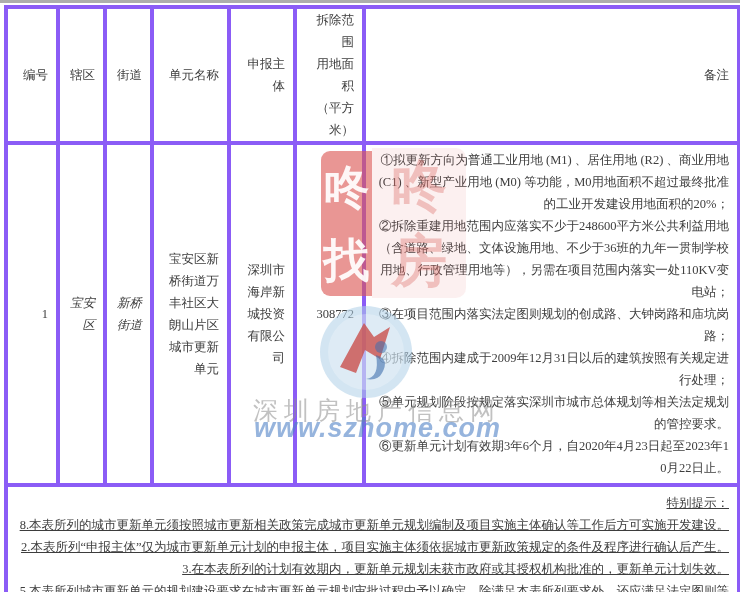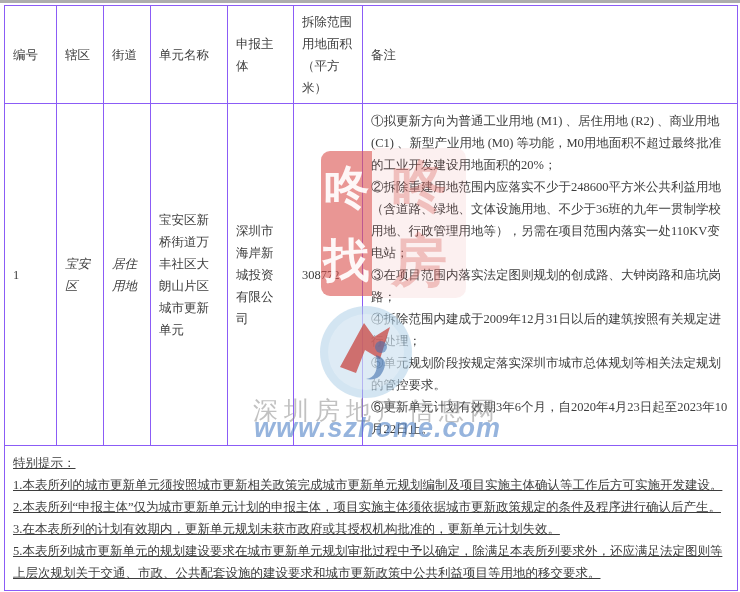--- a/index.html
+++ b/index.html
@@ -6,21 +6,21 @@
   .page{
     position:relative;width:740px;height:592px;background:#fff;overflow:hidden;
     font-family:"Liberation Serif","DejaVu Serif",serif;color:#3d3d3d;
   }
   .topstrip{position:absolute;left:0;top:0;width:740px;height:3px;background:#adadad;}
   table.main{
     position:absolute;left:4px;top:5px;width:733px;height:585px;
     border-collapse:collapse;table-layout:fixed;
   }
   table.main th, table.main td{
-    border:1px solid #8b5cf6;vertical-align:middle;text-align:left;
+    border:4px solid #8b5cf6;vertical-align:middle;text-align:right;
     font-size:12.5px;color:#3d3d3d;font-weight:normal;
     padding:0 8px;word-break:break-all;line-height:22px;
   }
   th.hdr{font-weight:bold;font-size:13px;}
   th.hdr-area{white-space:pre-line;line-height:24px;}
   th.hdr-remarks{text-align:left;padding-left:14px;}
   td.cell-unit{padding:0 12px;line-height:25px;}
   td.cell-applicant{padding:0 13px;line-height:25px;}
   td.cell-district,td.cell-street{padding:0 9px;line-height:25px;font-style:italic;}
   td.cell-remarks{
@@ -88,37 +88,37 @@
       <th class="hdr">申报主体</th>
       <th class="hdr hdr-area">拆除范围
 用地面积
 （平方
 米）</th>
       <th class="hdr hdr-remarks">备注</th>
     </tr>
     <tr style="height:342px;">
       <td class="cell-no">1</td>
       <td class="cell-district">宝安区</td>
-      <td class="cell-street">居住用地</td>
+      <td class="cell-street">新桥街道</td>
       <td class="cell-unit">宝安区新桥街道万丰社区大朗山片区城市更新单元</td>
       <td class="cell-applicant">深圳市海岸新城投资有限公司</td>
       <td class="cell-area">308772</td>
       <td class="cell-remarks">
         <div class="remark-line">①拟更新方向为普通工业用地 (M1) 、居住用地 (R2) 、商业用地 (C1) 、新型产业用地 (M0) 等功能，M0用地面积不超过最终批准的工业开发建设用地面积的20%；</div>
         <div class="remark-line">②拆除重建用地范围内应落实不少于248600平方米公共利益用地（含道路、绿地、文体设施用地、不少于36班的九年一贯制学校用地、行政管理用地等），另需在项目范围内落实一处110KV变电站；</div>
         <div class="remark-line">③在项目范围内落实法定图则规划的创成路、大钟岗路和庙坑岗路；</div>
         <div class="remark-line">④拆除范围内建成于2009年12月31日以后的建筑按照有关规定进行处理；</div>
         <div class="remark-line">⑤单元规划阶段按规定落实深圳市城市总体规划等相关法定规划的管控要求。</div>
         <div class="remark-line">⑥更新单元计划有效期3年6个月，自2020年4月23日起至2023年10月22日止。</div>
       </td>
     </tr>
     <tr style="height:145px;">
       <td class="cell-notes" colspan="7">
         <div class="note-line">特别提示：</div>
-        <div class="note-line">1.本表所列的城市更新单元须按照城市更新相关政策完成城市更新单元规划编制及项目实施主体确认等工作后方可实施开发建设。</div>
+        <div class="note-line">8.本表所列的城市更新单元须按照城市更新相关政策完成城市更新单元规划编制及项目实施主体确认等工作后方可实施开发建设。</div>
         <div class="note-line">2.本表所列“申报主体”仅为城市更新单元计划的申报主体，项目实施主体须依据城市更新政策规定的条件及程序进行确认后产生。</div>
         <div class="note-line">3.在本表所列的计划有效期内，更新单元规划未获市政府或其授权机构批准的，更新单元计划失效。</div>
         <div class="note-line">5.本表所列城市更新单元的规划建设要求在城市更新单元规划审批过程中予以确定，除满足本表所列要求外，还应满足法定图则等上层次规划关于交通、市政、公共配套设施的建设要求和城市更新政策中公共利益项目等用地的移交要求。</div>
       </td>
     </tr>
   </tbody>
     </table>
 
   <div class="wm wm-red-left">
     <span>咚</span>

